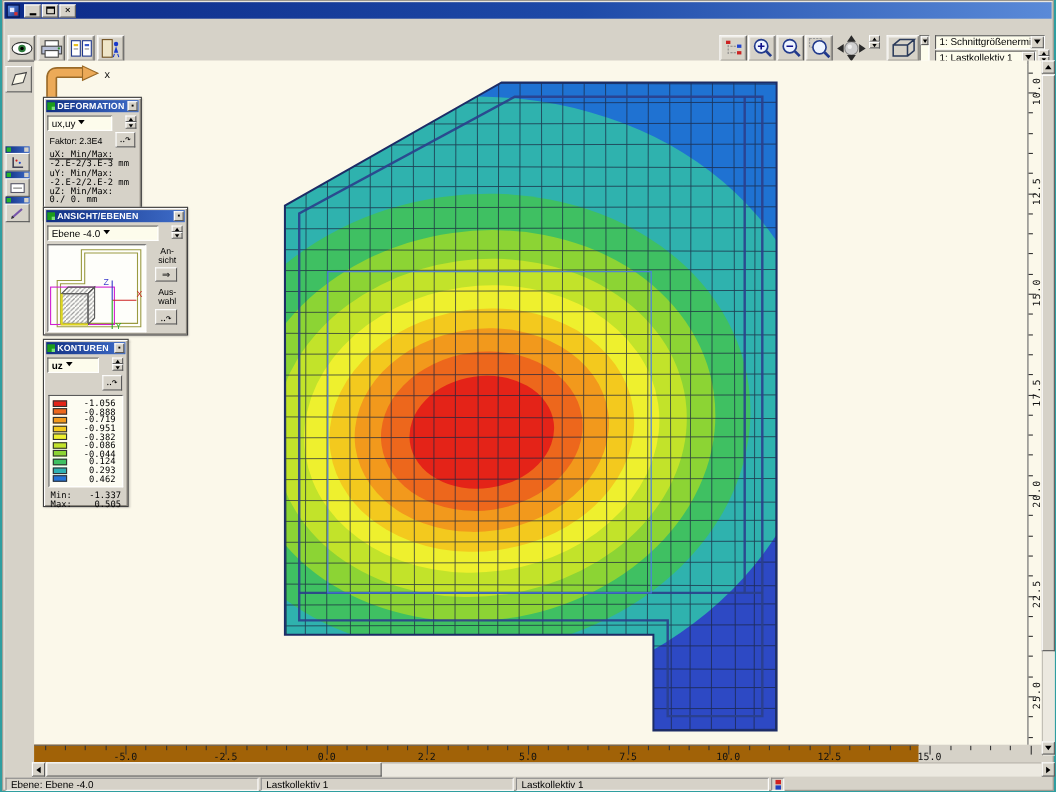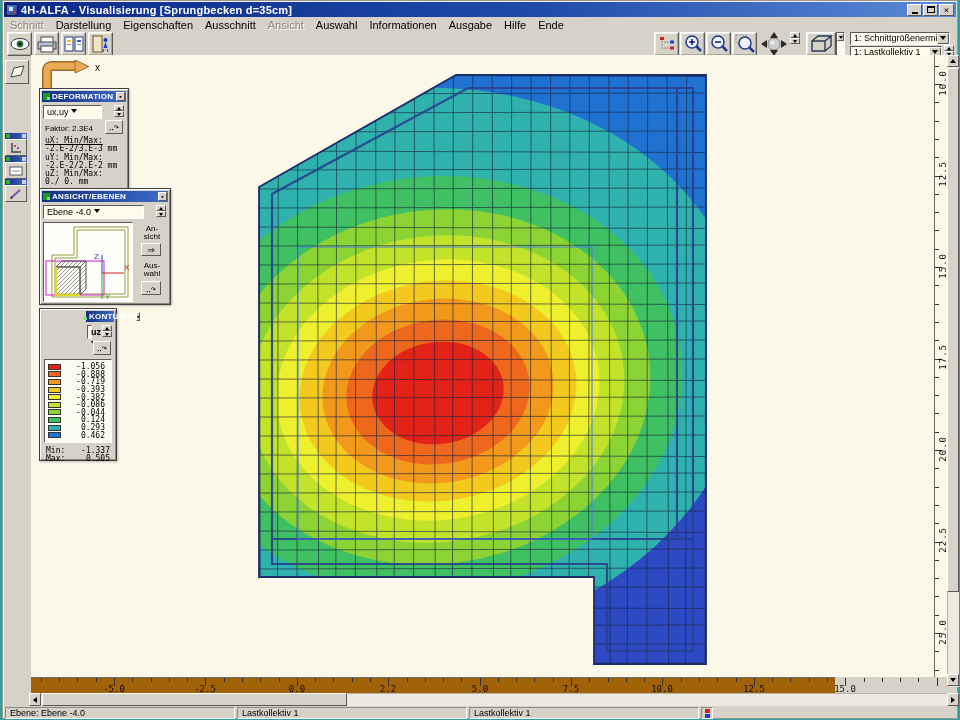--- a/index.html
+++ b/index.html
@@ -144,42 +144,29 @@
   .preview { position:absolute; background:#fefefa; border:1px solid;
              border-color:#5a5a5a #fff #fff #5a5a5a; }
 </style>
 </head>
 <body>
 
 <div class="window">
 
   <div class="titlebar">
     <div class="app-icon"></div>
-    <div class="title-text">4H-ALFA - Visualisierung [Sprungbecken d=35cm]</div>
     <div class="winbtn">
         <span class="mini"></span>
       </div>
     <div class="winbtn">
         <span class="maxi"></span>
       </div>
     <div class="winbtn">×</div>
   </div>
 
-  <div class="menubar" id="menubar">
-      <div class="menu-item disabled">Schnitt</div>
-      <div class="menu-item">Darstellung</div>
-      <div class="menu-item">Eigenschaften</div>
-      <div class="menu-item">Ausschnitt</div>
-      <div class="menu-item disabled">Ansicht</div>
-      <div class="menu-item">Auswahl</div>
-      <div class="menu-item">Informationen</div>
-      <div class="menu-item">Ausgabe</div>
-      <div class="menu-item">Hilfe</div>
-      <div class="menu-item">Ende</div>
-    </div>
 
   <div class="toolbar">
     <div class="tbtn" style="left:3px">
       <svg width="20" height="14">
           <ellipse cx="10" cy="7" rx="9" ry="5.5" fill="#fff" stroke="#333"></ellipse>
           <circle cx="10" cy="7" r="3.4" fill="#2c7a3a"></circle>
           <circle cx="10" cy="7" r="1.6" fill="#000"></circle>
         </svg>
     </div>
     <div class="tbtn" style="left:30px">
@@ -622,21 +609,21 @@
       </svg>
     </div>
     <div class="two-line" style="position:absolute; left:97px; top:36px; width:30px;">An-
 sicht</div>
     <div class="small-btn" style="position:absolute; left:101px; top:54px; width:20px; height:13px; font-size:9px;">⇒</div>
     <div class="two-line" style="position:absolute; left:97px; top:73px; width:30px;">Aus-
 wahl</div>
     <div class="small-btn" style="position:absolute; left:101px; top:92px; width:20px; height:14px; font-size:9px; font-family:'DejaVu Sans Mono',monospace;">‥↷</div>
   </div>
 
-  <div class="panel" style="left:36px; top:307px; width:78px; height:153px;padding-left:44px;">
+  <div class="panel" style="left:36px; top:307px; width:78px; height:153px;">
     <div class="panel-cap">
       <span class="pico"></span>
       <span class="ptitle">KONTUREN</span>
       <span class="pclose">▪</span>
     </div>
     <div class="pcombo" style="margin-right:26px;font-weight:bold;">
       <span>uz</span>
       <span class="cbtn"><span class="tri-dn"></span></span>
     </div>
     <div class="spin" style="right:4px; top:16px;">
@@ -657,21 +644,21 @@
         <div class="legend-row">
           <div class="legend-swatch" style="background: rgb(237, 103, 28);"></div>
           <div class="legend-val">-0.888</div>
         </div>
         <div class="legend-row">
           <div class="legend-swatch" style="background: rgb(242, 153, 28);"></div>
           <div class="legend-val">-0.719</div>
         </div>
         <div class="legend-row">
           <div class="legend-swatch" style="background: rgb(243, 201, 30);"></div>
-          <div class="legend-val">-0.393</div>
+          <div class="legend-val">-0.951</div>
         </div>
         <div class="legend-row">
           <div class="legend-swatch" style="background: rgb(238, 240, 46);"></div>
           <div class="legend-val">-0.382</div>
         </div>
         <div class="legend-row">
           <div class="legend-swatch" style="background: rgb(194, 227, 42);"></div>
           <div class="legend-val">-0.086</div>
         </div>
         <div class="legend-row">

